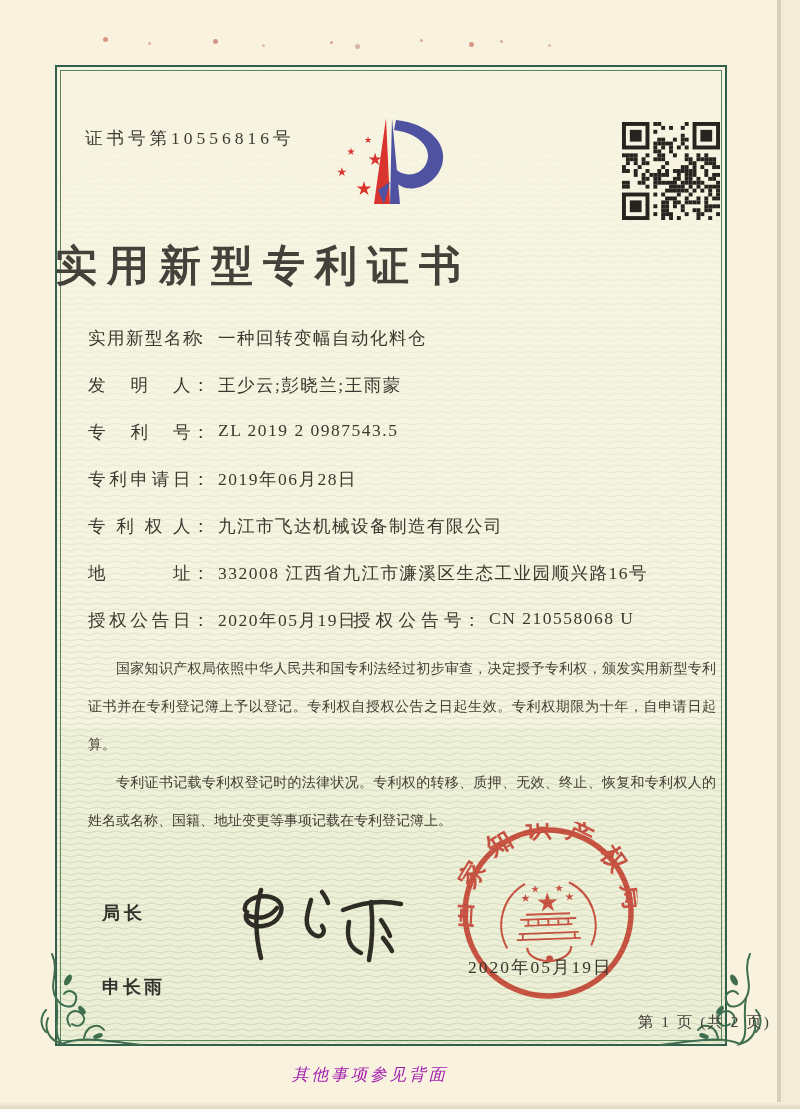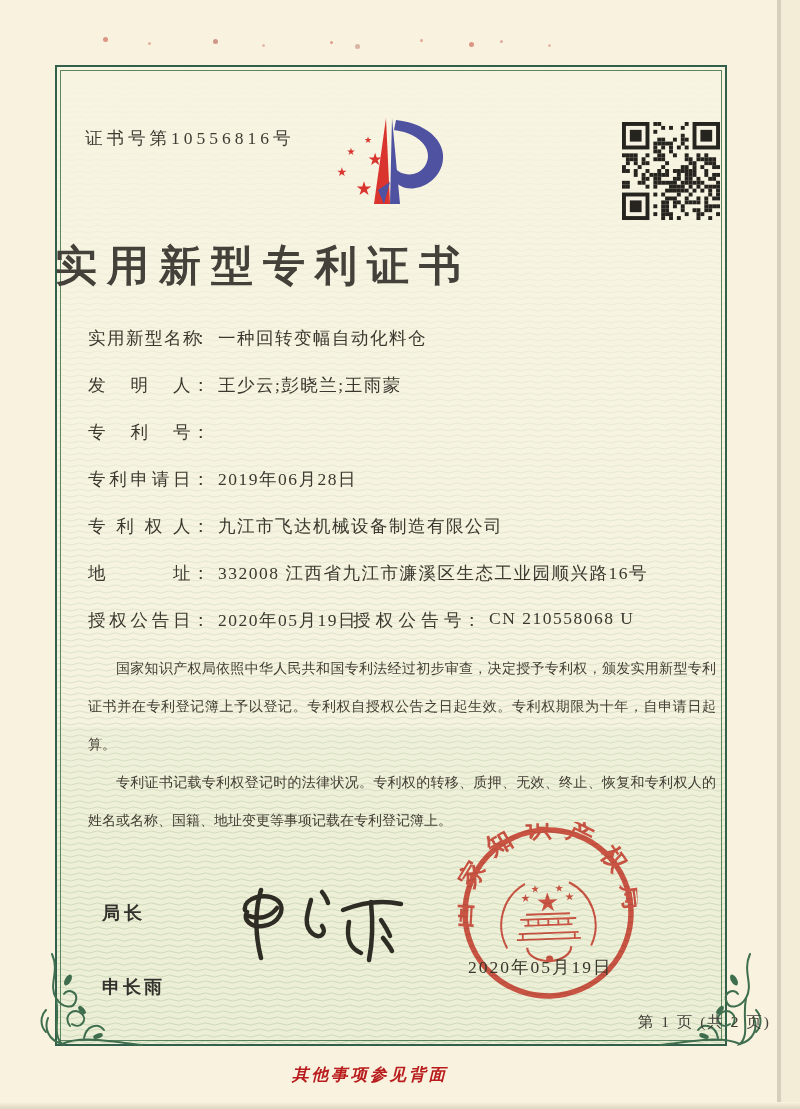--- a/index.html
+++ b/index.html
@@ -46,21 +46,21 @@
   .sig-name{left:102px;top:931px;font-family:"Liberation Sans","DejaVu Sans",sans-serif;
             font-size:18px;font-weight:700;letter-spacing:3px;color:#33312c;z-index:5;margin-top:44px;}
   .sig-svg{left:225px;top:876px;z-index:5;mix-blend-mode:multiply;}
   .seal-svg{left:458px;top:823px;z-index:4;mix-blend-mode:multiply;transform:rotate(-2deg);}
   .seal-date{left:468px;top:955px;width:170px;font-size:17.5px;letter-spacing:2px;
              color:#3a362c;z-index:6;}
   
   .page-info{left:55px;top:1012px;width:716px;text-align:right;font-size:15.5px;
              letter-spacing:2px;color:#43403a;z-index:4;}
   .back-note{left:0;top:1064px;width:740px;text-align:center;font-size:16.5px;
-             letter-spacing:3px;color:#b91c1c;font-style:italic;z-index:4;font-weight:bold;}
+             letter-spacing:3px;color:#a21caf;font-style:italic;z-index:4;}
 </style>
 </head>
 <body>
 
 <div class="page">
 
   <svg class="abs waves-svg" width="668" height="977">
     <defs>
       <pattern id="wv" width="36" height="6" patternUnits="userSpaceOnUse">
         <path d="M0,3 q4.5,-2.2 9,0 t9,0 t9,0 t9,0" fill="none" stroke="#c7d6b6" stroke-width="0.9"></path>
@@ -357,20 +357,21 @@
         <span>一种回转变幅自动化料仓</span>
     </div>
     <div class="f-row">
       <span class="f-label">发明人</span>
         <span class="f-colon">：</span>
         <span>王少云;彭晓兰;王雨蒙</span>
     </div>
     <div class="f-row">
       <span class="f-label">专利号</span>
         <span class="f-colon">：</span>
+        <span>ZL 2019 2 0987543.5</span>
     </div>
     <div class="f-row">
       <span class="f-label">专利申请日</span>
         <span class="f-colon">：</span>
         <span>2019年06月28日</span>
     </div>
     <div class="f-row">
       <span class="f-label">专利权人</span>
         <span class="f-colon">：</span>
         <span>九江市飞达机械设备制造有限公司</span>

